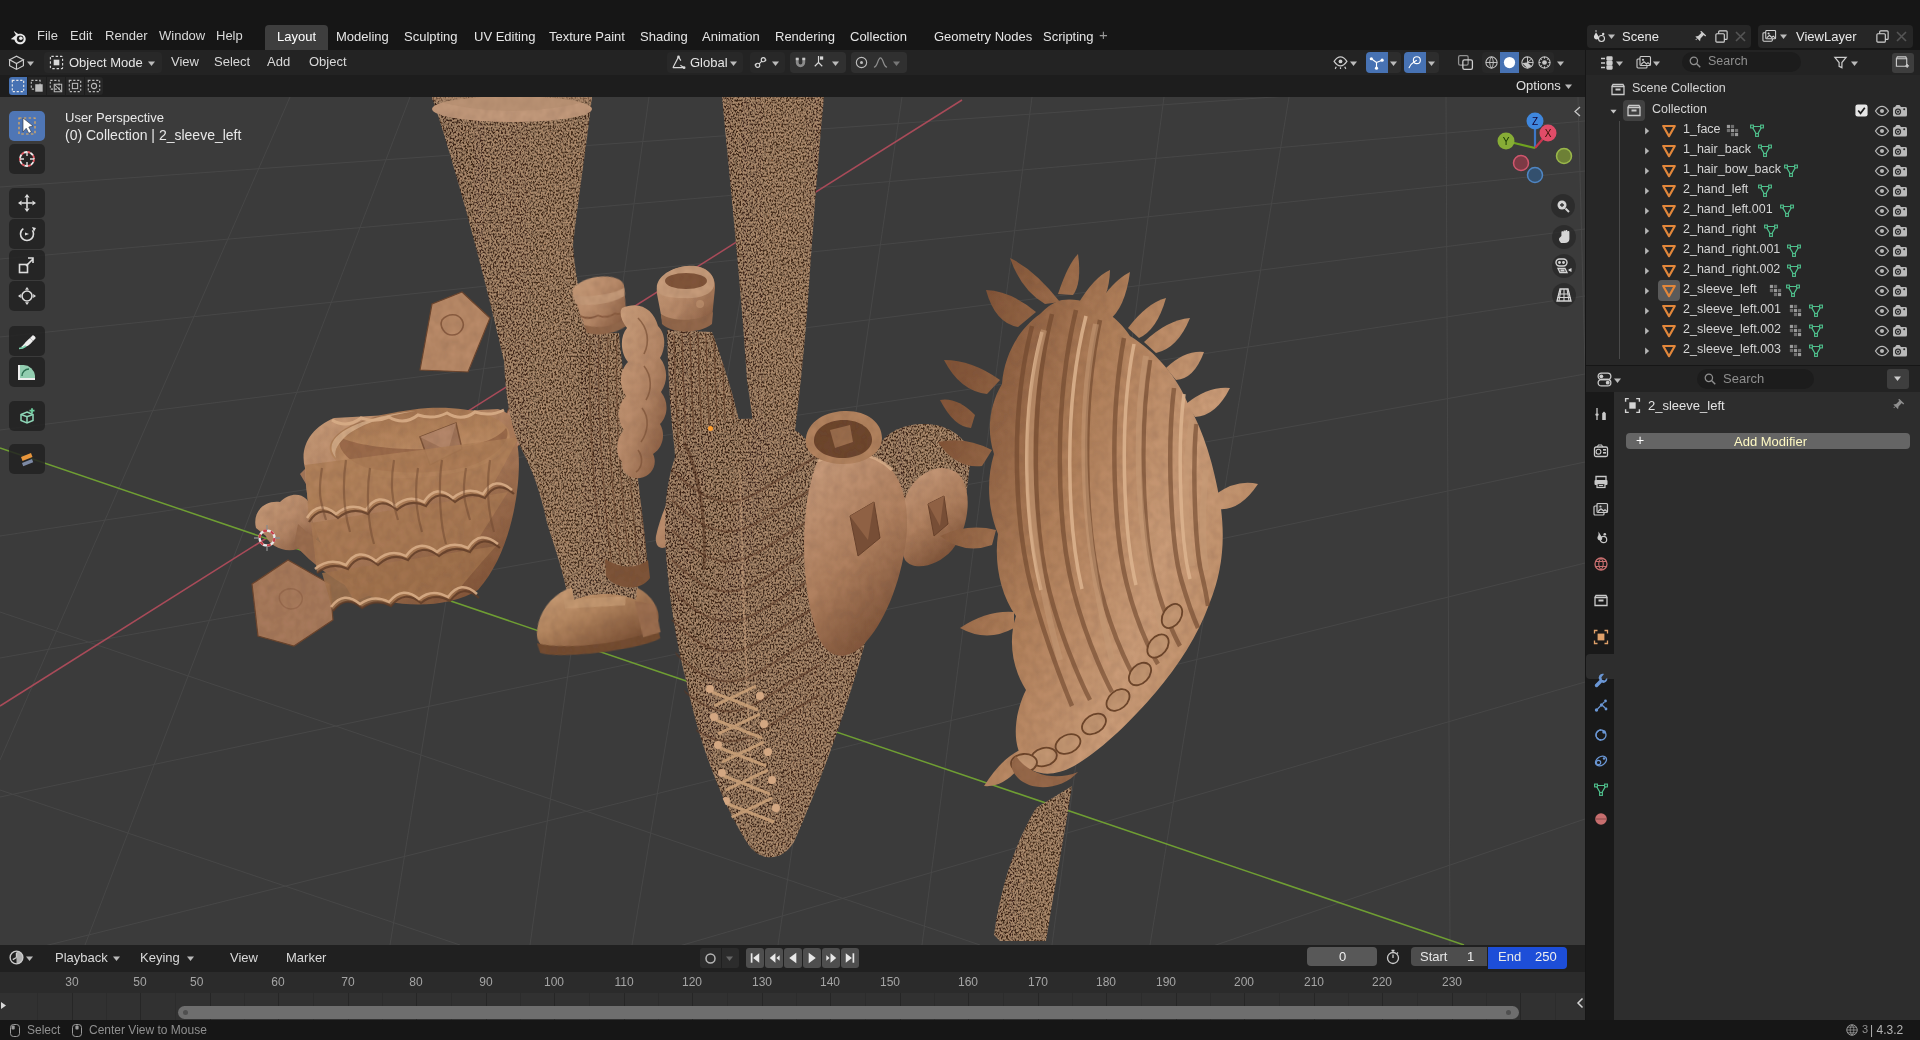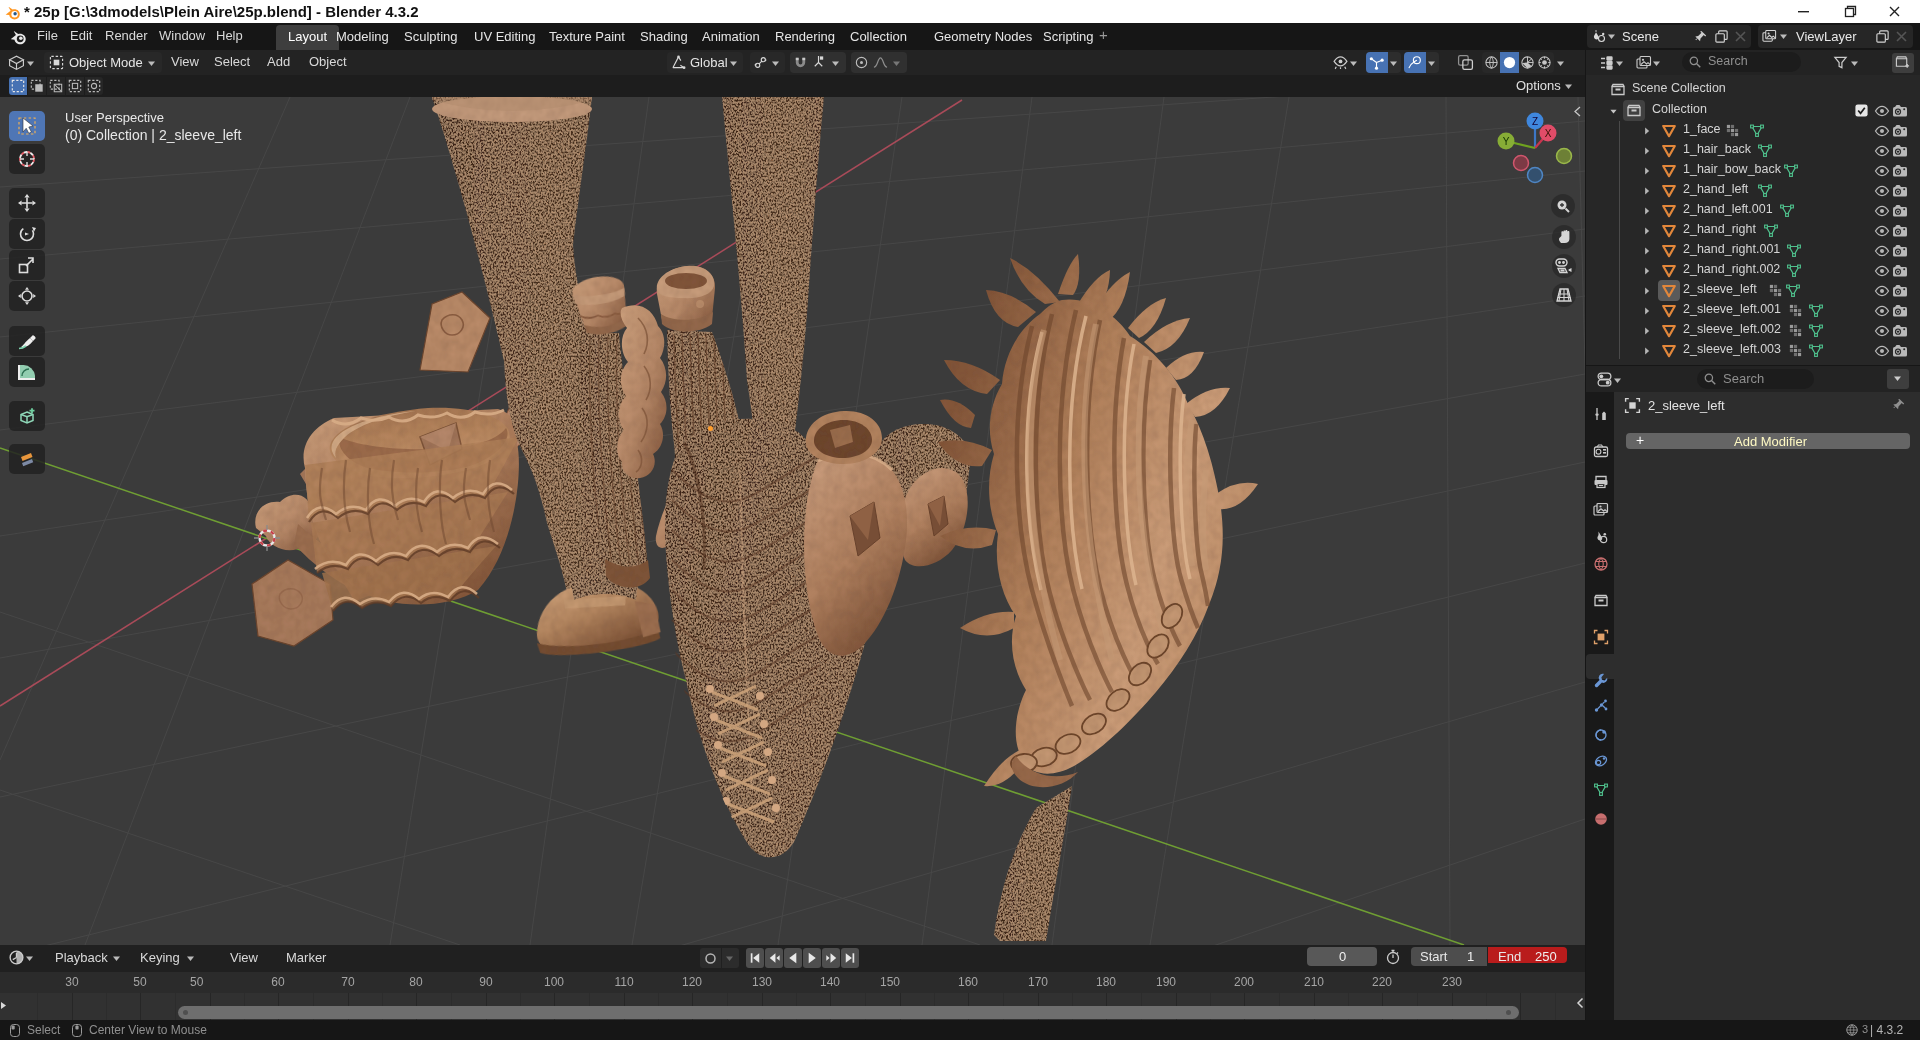--- a/index.html
+++ b/index.html
@@ -11,21 +11,21 @@
 
 #titlebar { position:absolute; left:0; top:0; width:1920px; height:23px; background:#ffffff; color:#111;
   font-size:15px; font-weight:600; }
 #titlebar .ttext { position:absolute; left:24px; top:3px; letter-spacing:0px; }
 .winbtn { position:absolute; top:0; width:34px; height:23px; }
 
 
 #menubar { position:absolute; left:0; top:23px; width:1920px; height:27px; background:#161616; color:#d9d9d9; font-size:13px; }
 .menuitem { position:absolute; top:5px; }
 .wstab { position:absolute; top:2px; height:25px; line-height:23px; padding:0 12px; color:#e5e5e5; border-radius:4px 4px 0 0; }
-.wstab.active { background:#3e3e3e; color:#fff;margin-left:11px; }
+.wstab.active { background:#3e3e3e; color:#fff; }
 
 
 #vheader { position:absolute; left:0; top:50px; width:1585px; height:25px; background:#232323; color:#d9d9d9; font-size:13px; }
 .vh { position:absolute; top:4px; }
 .pill { position:absolute; top:2px; height:21px; background:#282828; border-radius:4px; color:#e5e5e5; }
 
 
 #toolstrip { position:absolute; left:0; top:75px; width:1585px; height:22px; background:#1d1d1d; }
 
 
@@ -45,38 +45,20 @@
 #ptabs { position:absolute; left:0; top:26px; width:28px; height:628px; background:#191919; }
 
 
 #statusbar { position:absolute; left:0; top:1020px; width:1920px; height:20px; background:#161616; color:#909090; font-size:12px; }
 
 .row { position:absolute; left:0; width:334px; height:20px; }
 </style>
 </head>
 <body>
 <div id="root">
-  <div id="titlebar">
-    <svg class="abs" style="left:5px;top:4px" width="16" height="16" viewBox="0 0 16 16">
-      <path d="M5.6 6.7 1.2 10.2c-.5.4-.5.4-.1.5l3.2.4c.2 2.5 2.6 4.3 5.2 4.3 2.9 0 5.3-2.2 5.3-5.1 0-2.8-2.4-5-5.3-5-.6 0-1.3.1-1.8.3L4.3 3.3c-.6-.4-.9-.3-.5.2l1.8 3.2Z" fill="#ff9722"></path>
-      <circle cx="9.6" cy="10.2" r="3.2" fill="#fff"></circle>
-      <circle cx="10.1" cy="9.7" r="1.7" fill="#265787"></circle>
-    </svg>
-    <div class="ttext">* 25p [G:\3dmodels\Plein Aire\25p.blend] - Blender 4.3.2</div>
-    <svg class="winbtn" style="left:1786px" width="34" height="23">
-        <rect x="12" y="11" width="11" height="1.4" fill="#222"></rect>
-      </svg>
-    <svg class="winbtn" style="left:1832px" width="34" height="23">
-        <rect x="13.5" y="8.5" width="8" height="8" fill="none" stroke="#222" stroke-width="1.3"></rect>
-        <path d="M15.5 8.5v-2h8v8h-2" fill="none" stroke="#222" stroke-width="1.3"></path>
-      </svg>
-    <svg class="winbtn" style="left:1878px" width="34" height="23">
-        <path d="M12 7l9 9M21 7l-9 9" stroke="#222" stroke-width="1.4"></path>
-      </svg>
-  </div>
   <div id="menubar">
     <svg class="abs" style="left:10px;top:5px" width="17" height="17" viewBox="0 0 16 16">
       <path d="M5.6 6.7 1.2 10.2c-.5.4-.5.4-.1.5l3.2.4c.2 2.5 2.6 4.3 5.2 4.3 2.9 0 5.3-2.2 5.3-5.1 0-2.8-2.4-5-5.3-5-.6 0-1.3.1-1.8.3L4.3 3.3c-.6-.4-.9-.3-.5.2l1.8 3.2Z" fill="#e8e8e8"></path>
       <circle cx="9.6" cy="10.2" r="3.2" fill="#1d1d1d"></circle>
       <circle cx="10.2" cy="9.6" r="1.7" fill="#e8e8e8"></circle>
     </svg>
     <span class="menuitem" style="left:37px">File</span>
     <span class="menuitem" style="left:70px">Edit</span>
     <span class="menuitem" style="left:105px">Render</span>
     <span class="menuitem" style="left:159px">Window</span>
@@ -862,21 +844,21 @@
           <span class="abs" style="left:32px;top:2px;color:#f0f0f0">0</span>
         </div>
       <svg class="abs" style="left:1385px;top:4px" width="16" height="16" viewBox="0 0 16 16">
           <circle cx="8" cy="9" r="5.5" fill="none" stroke="#ccc" stroke-width="1.3"></circle>
           <path d="M8 9V5.5M6.5 1.5h3M8 1.5v2M12 4.5l1-1" stroke="#ccc" stroke-width="1.3" fill="none"></path>
         </svg>
       <div class="abs" style="left:1411px;top:2px;width:76px;height:19px;background:#4d4d4d;border-radius:4px 0 0 4px">
           <span class="abs" style="left:9px;top:2px;color:#e8e8e8">Start</span>
           <span class="abs" style="left:56px;top:2px;color:#f0f0f0">1</span>
         </div>
-      <div class="abs" style="left:1488px;top:2px;width:79px;height:16px;background:#b91c1c;border-radius:0 4px 4px 0">
+      <div class="abs" style="left:1488px;top:2px;width:79px;height:22px;background:#1d4ed8;border-radius:0 4px 4px 0">
           <span class="abs" style="left:10px;top:2px;color:#e8e8e8">End</span>
           <span class="abs" style="left:47px;top:2px;color:#f0f0f0">250</span>
         </div>
     </div>
     <div id="tl-ruler">
       <span class="abs" style="left:52px;top:3px;width:40px;text-align:center">30</span>
       <span class="abs" style="left:120px;top:3px;width:40px;text-align:center">50</span>
       <span class="abs" style="left:190px;top:3px;width:40px;">50</span>
       <span class="abs" style="left:258px;top:3px;width:40px;text-align:center">60</span>
       <span class="abs" style="left:328px;top:3px;width:40px;text-align:center">70</span>

